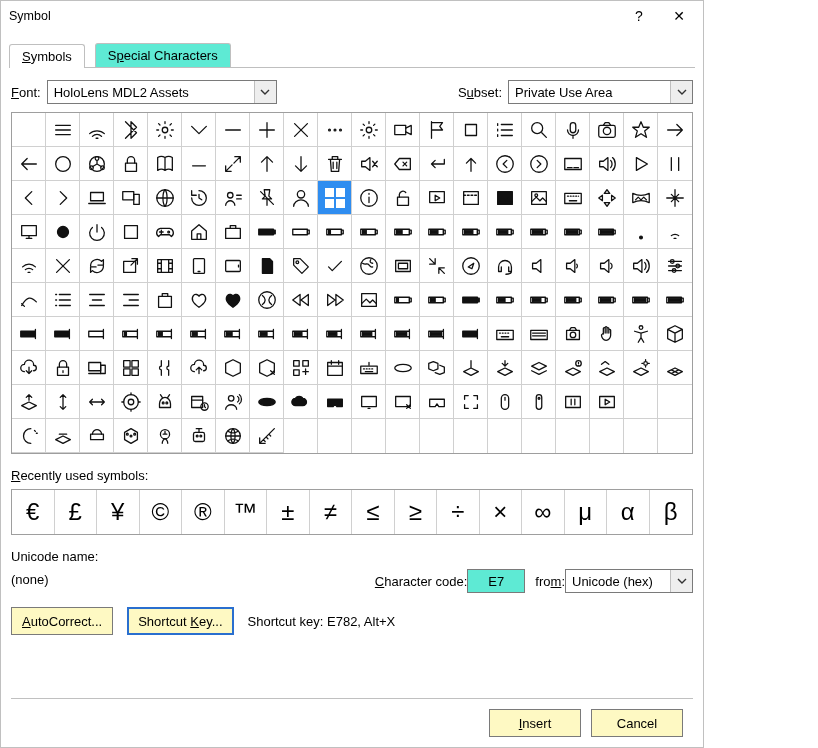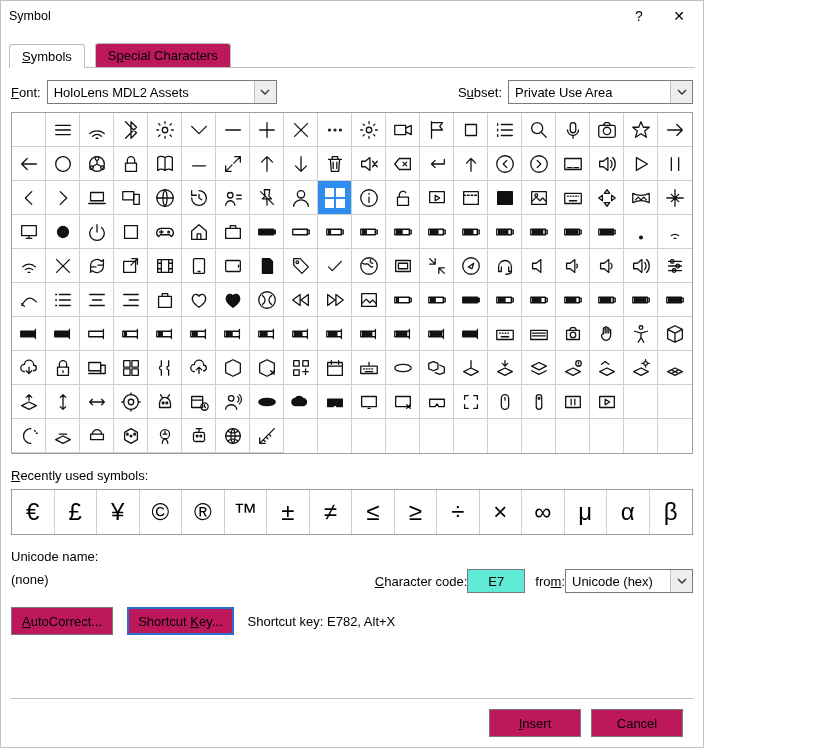--- a/index.html
+++ b/index.html
@@ -4,21 +4,21 @@
 <style>
   * { box-sizing: border-box; font-family: "Segoe UI", Tahoma, sans-serif; }
   body { margin: 0; background: #fff; }
   .window { width: 704px; height: 748px; border: 1px solid #c0c0c0; background: #fff; display: flex; flex-direction: column; overflow: hidden; }
   .titlebar { display: flex; align-items: center; height: 30px; padding: 0 4px 0 8px; font-size: 12.5px; }
   .titlebar .title { flex: 1; }
   .titlebar .icon { width: 40px; height: 30px; display: flex; align-items: center; justify-content: center; cursor: pointer; }
   .titlebar .icon.help { font-size: 14px; }
   .titlebar .icon.close { font-size: 14px; }
   .tabs { display: flex; border-bottom: 1px solid #bfbfbf; margin: 4px 8px 0 8px; padding-top: 8px; gap: 8px; }
-  .tab { border: 1px solid #bfbfbf; border-bottom: none; border-top-left-radius: 3px; border-top-right-radius: 3px; padding: 4px 12px; font-size: 13px; background: #be185d; margin-right: 2px; cursor: pointer; }
+  .tab { border: 1px solid #bfbfbf; border-bottom: none; border-top-left-radius: 3px; border-top-right-radius: 3px; padding: 4px 12px; font-size: 13px; background: #5eead4; margin-right: 2px; cursor: pointer; }
   .tab.active { background: #fff; position: relative; top: 1px; }
   .underline { text-decoration: underline; }
   .panel { flex: 1; display: flex; flex-direction: column; padding: 8px 10px 0 10px; }
   .row { display: flex; align-items: center; }
   .label { font-size: 13px; }
   .font-row { gap: 6px; margin-top: 4px; }
   .combo { display: flex; align-items: center; border: 1px solid #7a7a7a; height: 24px; background: #fff; }
   .combo .value { flex: 1; padding: 0 6px; font-size: 13px; }
   .combo .btn { width: 22px; height: 100%; border-left: 1px solid #bfbfbf; background: #eee; display: flex; align-items: center; justify-content: center; cursor: pointer; }
   .combo .btn svg { width: 10px; height: 10px; }
@@ -35,21 +35,21 @@
   .grid .cell.last-row { border-bottom: none; }
   .section-label { font-size: 13px; margin-top: 14px; }
   .recent { margin-top: 6px; display: grid; grid-template-columns: repeat(16, 1fr); border: 1px solid #9e9e9e; }
   .recent .rcell { height: 44px; border-right: 1px solid #d0d0d0; display: flex; align-items: center; justify-content: center; font-size: 24px; cursor: pointer; }
   .recent .rcell:last-child { border-right: none; }
   .uname { font-size: 13px; margin-top: 14px; }
   .uname-val { font-size: 13px; margin-top: 8px; }
   .coderow { display: flex; align-items: center; margin-top: -18px; justify-content: flex-end; }
   .inp { border: 1px solid #7a7a7a; height: 24px; padding: 0 20px; font-size: 13px; background: #5eead4; }
   .btnrow { display: flex; align-items: center; gap: 14px; margin-top: 14px; }
-  .pushbtn { border: 1px solid #7a7a7a; background: #be185d; height: 28px; padding: 0 10px; font-size: 13px; cursor: pointer; }
+  .pushbtn { border: 1px solid #7a7a7a; background: #fef9c3; height: 28px; padding: 0 10px; font-size: 13px; cursor: pointer; }
   .pushbtn.highlight { border: 1px solid #2a6fcf; outline: 1px solid #2a6fcf; outline-offset: -2px; }
   .footer { border-top: 1px solid #c0c0c0; margin-top: auto; padding: 10px 10px; display: flex; justify-content: flex-end; gap: 10px; }
   .footer .pushbtn { width: 92px; text-align: center; }
 </style>
 </head>
 <body>
 
 <div class="window">
   <div class="titlebar">
     <span class="title">Symbol</span>

